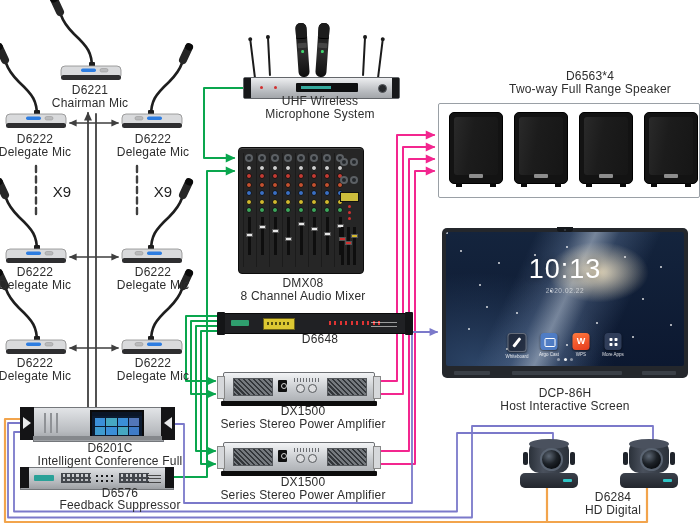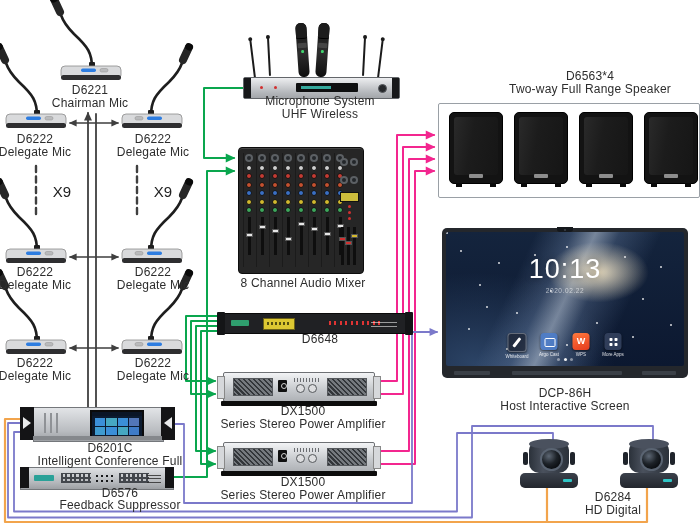--- a/index.html
+++ b/index.html
@@ -365,22 +365,22 @@
     </div>
   <div class="dev wrack">
     <div class="wdisp">
         <i></i>
       </div>
     <span class="wdot" style="left:16px;"></span>
       <span class="wdot" style="left:30px;"></span>
     <div class="wknob"></div>
   </div>
   <div class="lbl" style="left:230px;top:95px;width:180px;">
+    <div>UHF Wireless</div>
     <div>Microphone System</div>
-    <div>UHF Wireless</div>
     </div>
 
   <div class="dev mixer">
     <div class="mx-strips">
         <div class="strip">
           <div class="xlr"></div>
           <div class="kn" style="background:#cfcfcf"></div>
           <div class="kn" style="background:#c43b33"></div>
           <div class="kn" style="background:#c4512f"></div>
           <div class="kn" style="background:#3a6fc4"></div>
@@ -486,20 +486,21 @@
         <div class="fader">
             <div class="fh" style="top:14px;background:#d03030;"></div>
           </div>
         <div class="fader">
             <div class="fh" style="top:7px;background:#d4b92e;"></div>
           </div>
       </div>
     </div>
   </div>
   <div class="lbl" style="left:213px;top:277px;width:180px;">
+    <div>DMX08</div>
       <div>8 Channel Audio Mixer</div>
     </div>
 
   <div class="dev proc">
     <div class="plogo"></div>
     <div class="pdisp">
         <i></i>
       </div>
     <div class="pleds"></div>
     <div class="ptext"></div>

